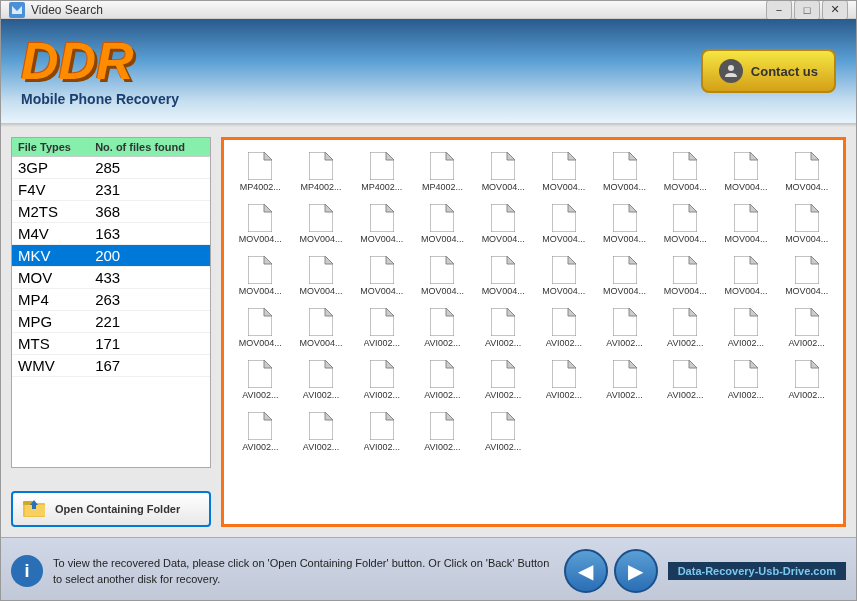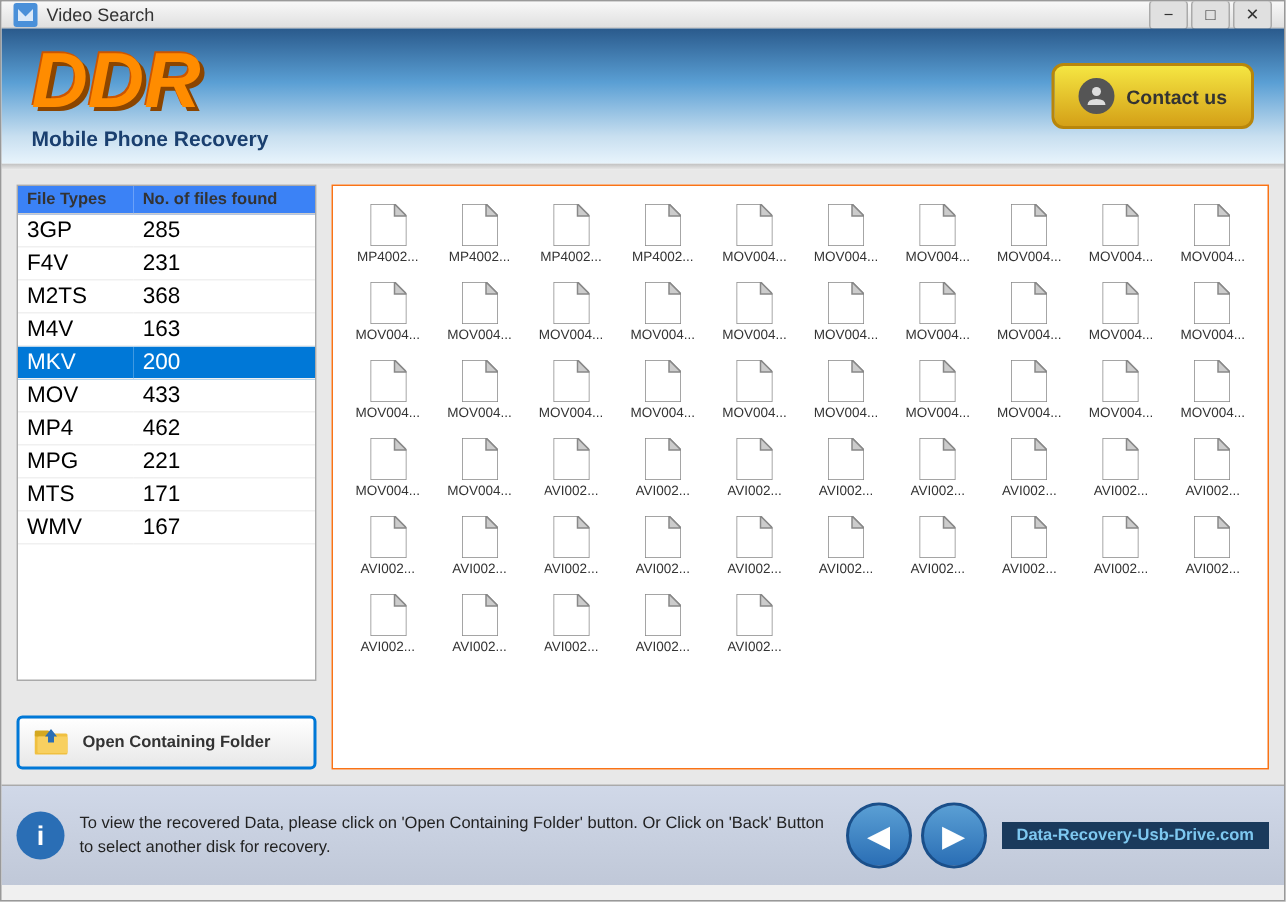--- a/index.html
+++ b/index.html
@@ -51,21 +51,21 @@
       border-radius: 3px;
       cursor: pointer;
       display: flex; align-items: center; justify-content: center;
       font-size: 11px;
       color: #333;
     }
 
     
     .header {
       background: linear-gradient(to bottom, #2a5a8c 0%, #5a9fd4 40%, #c8dff0 80%, #e8f4fc 100%);
-      height: 90px;
+      height: 104px;
       display: flex;
       align-items: center;
       justify-content: space-between;
       padding: 0 20px;
       position: relative;
     }
     .header-left {
       display: flex;
       flex-direction: column;
     }
@@ -131,21 +131,21 @@
       flex: 1;
       background: white;
       border: 1px solid #aaa;
       overflow: hidden;
     }
     .file-table table {
       width: 100%;
       border-collapse: collapse;
     }
     .file-table th {
-      background: #3b82f6;
+      background: #86efac;
       border-bottom: 1px solid #ccc;
       padding: 3px 6px;
       text-align: left;
       font-size: 11px;
       font-weight: 600;
       color: #333;
     }
     .file-table td {
       padding: 2px 6px;
       font-size: 15px;
@@ -173,21 +173,21 @@
     .folder-icon-btn {
       width: 24px;
       height: 20px;
       position: relative;
     }
 
     
     .right-panel {
       flex: 1;
       background: white;
-      border: 1px solid #f97316;
+      border: 3px solid #f97316;
       overflow-y: scroll;
       overflow-x: hidden;
     }
     .file-grid {
       display: grid;
       grid-template-columns: repeat(10, 1fr);
       gap: 4px;
       padding: 8px;
     }
     .file-item {
@@ -342,21 +342,21 @@
             <tr class="selected">
               <td>MKV</td>
               <td>200</td>
             </tr>
             <tr>
               <td>MOV</td>
               <td>433</td>
             </tr>
             <tr>
               <td>MP4</td>
-              <td>462</td>
+              <td>263</td>
             </tr>
             <tr>
               <td>MPG</td>
               <td>221</td>
             </tr>
             <tr>
               <td>MTS</td>
               <td>171</td>
             </tr>
             <tr>

